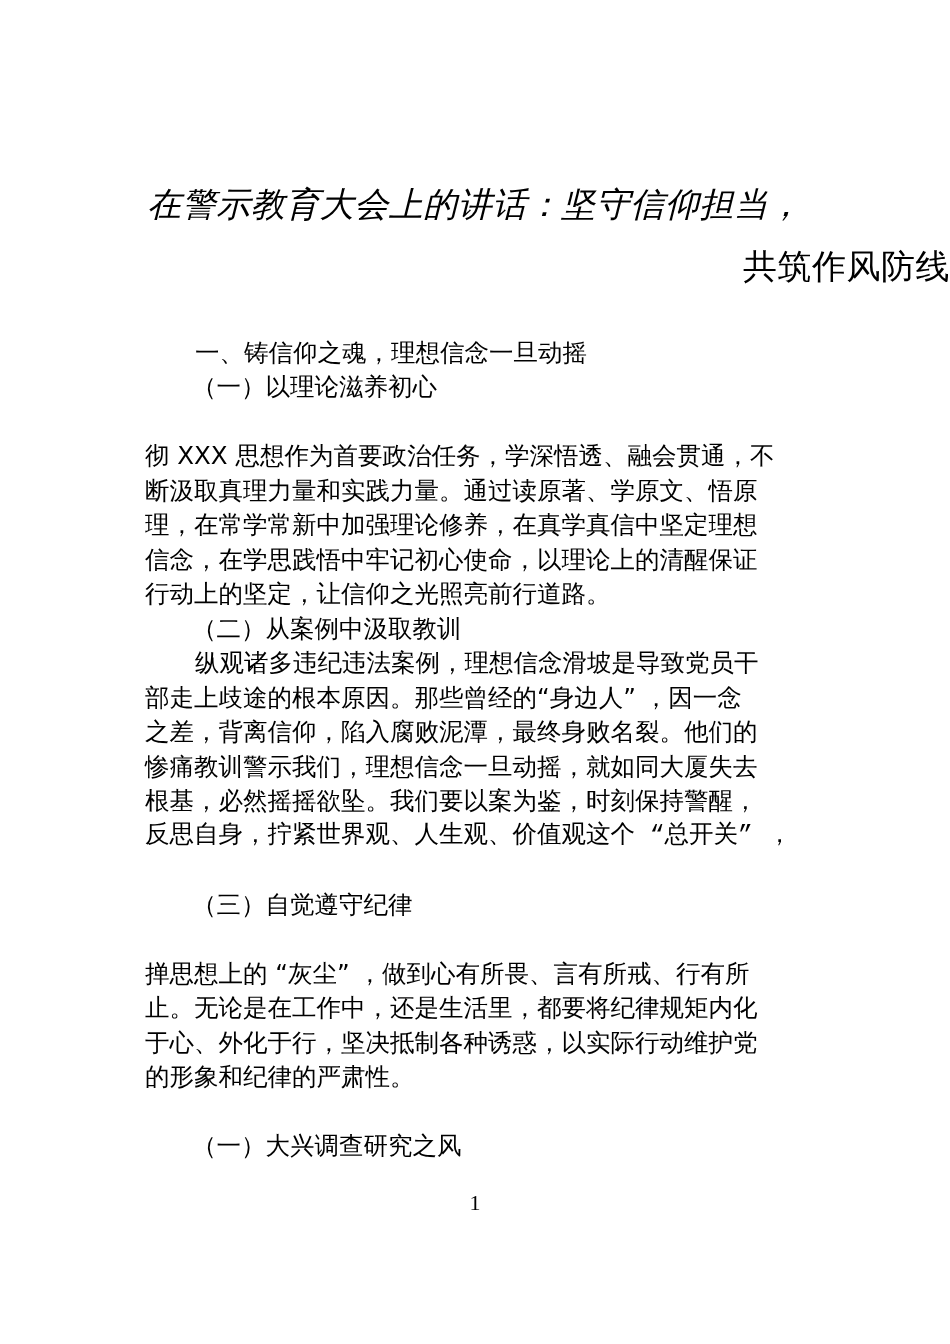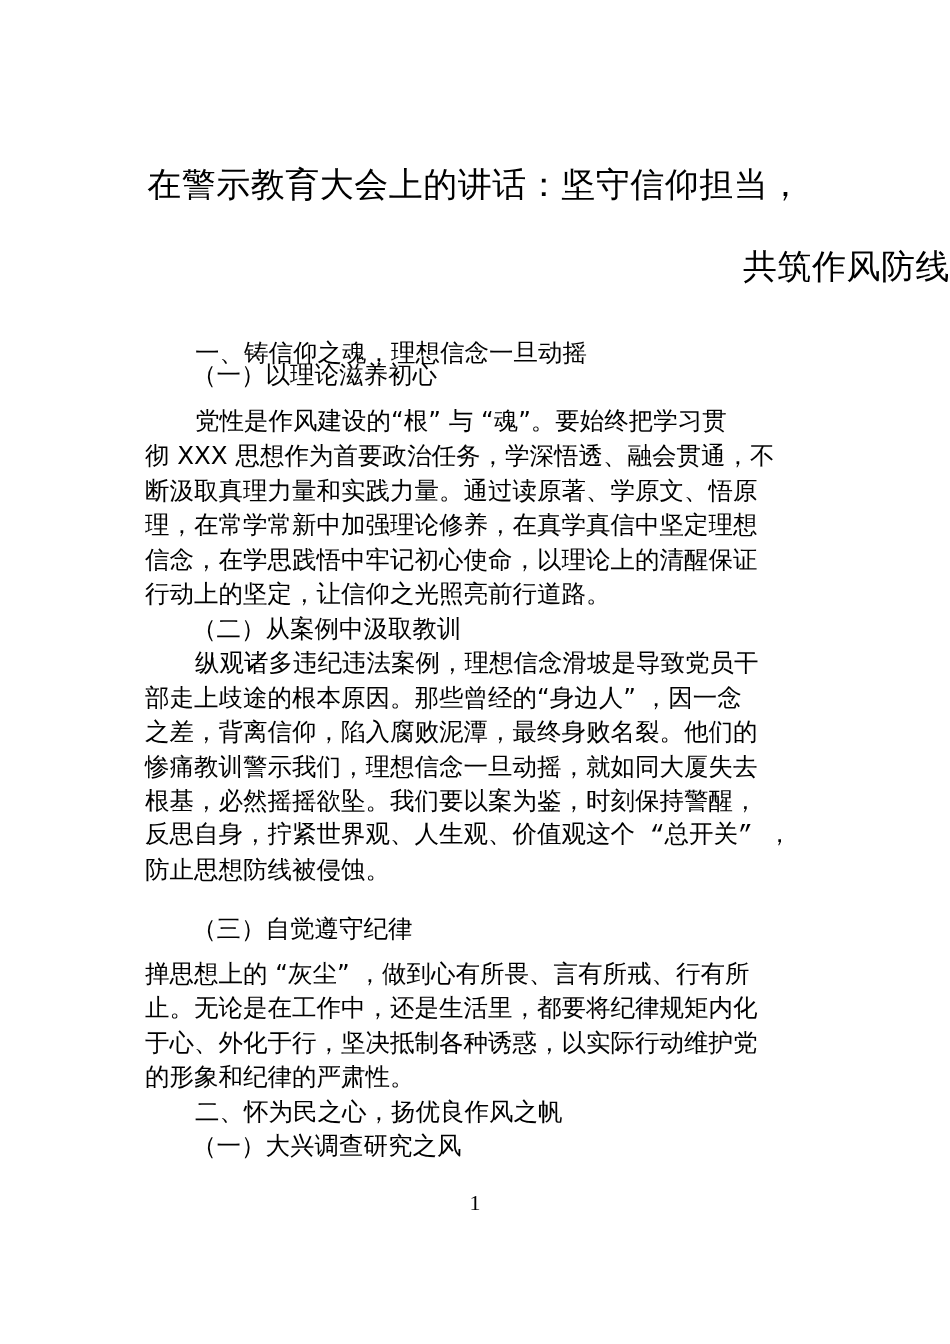--- a/index.html
+++ b/index.html
@@ -26,21 +26,21 @@
     .title {
       position: absolute;
       left: 0;
       width: 950px;
       text-align: center;
       font-size: 34px;
       line-height: 40px;
       letter-spacing: 0.5px;
       white-space: nowrap;
     }
-    .title-l1 { top: 164px; }
+    .title-l1 { top: 184px; font-style: italic; }
     .title-l2 { top: 246px; text-align: right; }
     .line {
       position: absolute;
       left: 145px;
       width: 690px;
       font-size: 24.5px;
       line-height: 30px;
       white-space: nowrap;
       overflow: visible;
     }
@@ -59,37 +59,34 @@
   </style>
 </head>
 <body>
 
 <div class="page">
 
   <div class="title title-l1">在警示教育大会上的讲话：坚守信仰担当，</div>
   <div class="title title-l2">共筑作风防线</div>
 
   <div class="line indent" style="top:338px;">一、铸信仰之魂，理想信念一旦动摇</div>
-  <div class="line sub-indent" style="top:360px;">（一）以理论滋养初心</div>
-  <div class="line indent" style="top:406px;">党性是作风建设的“根” 与 “魂”。要始终把学习贯</div>
+  <div class="line sub-indent" style="top:372px;">（一）以理论滋养初心</div>
   <div class="line" style="top:441px;">彻 XXX 思想作为首要政治任务，学深悟透、融会贯通，不</div>
   <div class="line" style="top:476px;">断汲取真理力量和实践力量。通过读原著、学原文、悟原</div>
   <div class="line" style="top:510px;">理，在常学常新中加强理论修养，在真学真信中坚定理想</div>
   <div class="line" style="top:545px;">信念，在学思践悟中牢记初心使命，以理论上的清醒保证</div>
   <div class="line" style="top:579px;">行动上的坚定，让信仰之光照亮前行道路。</div>
   <div class="line indent" style="top:648px;">纵观诸多违纪违法案例，理想信念滑坡是导致党员干</div>
   <div class="line sub-indent" style="top:614px;">（二）从案例中汲取教训</div>
   <div class="line" style="top:683px;">部走上歧途的根本原因。那些曾经的“身边人” ，因一念</div>
   <div class="line" style="top:717px;">之差，背离信仰，陷入腐败泥潭，最终身败名裂。他们的</div>
   <div class="line" style="top:752px;">惨痛教训警示我们，理想信念一旦动摇，就如同大厦失去</div>
   <div class="line" style="top:786px;">根基，必然摇摇欲坠。我们要以案为鉴，时刻保持警醒，</div>
   <div class="line" style="top:821px;font-family:Liberation Mono, monospace;">反思自身，拧紧世界观、人生观、价值观这个 “总开关” ，</div>
-  <div class="line" style="top:855px;">防止思想防线被侵蚀。</div>
-  <div class="line sub-indent" style="top:890px;margin-top:24px;">（三）自觉遵守纪律</div>
+  <div class="line sub-indent" style="top:890px;">（三）自觉遵守纪律</div>
   <div class="line" style="top:959px;">掸思想上的 “灰尘” ，做到心有所畏、言有所戒、行有所</div>
   <div class="line" style="top:993px;">止。无论是在工作中，还是生活里，都要将纪律规矩内化</div>
   <div class="line" style="top:1028px;">于心、外化于行，坚决抵制各种诱惑，以实际行动维护党</div>
   <div class="line" style="top:1062px;">的形象和纪律的严肃性。</div>
-  <div class="line indent" style="top:1097px;">二、怀为民之心，扬优良作风之帆</div>
   <div class="line sub-indent" style="top:1131px;">（一）大兴调查研究之风</div>
 
   <div class="page-number">1</div>
 </div>
 
 </body></html>

